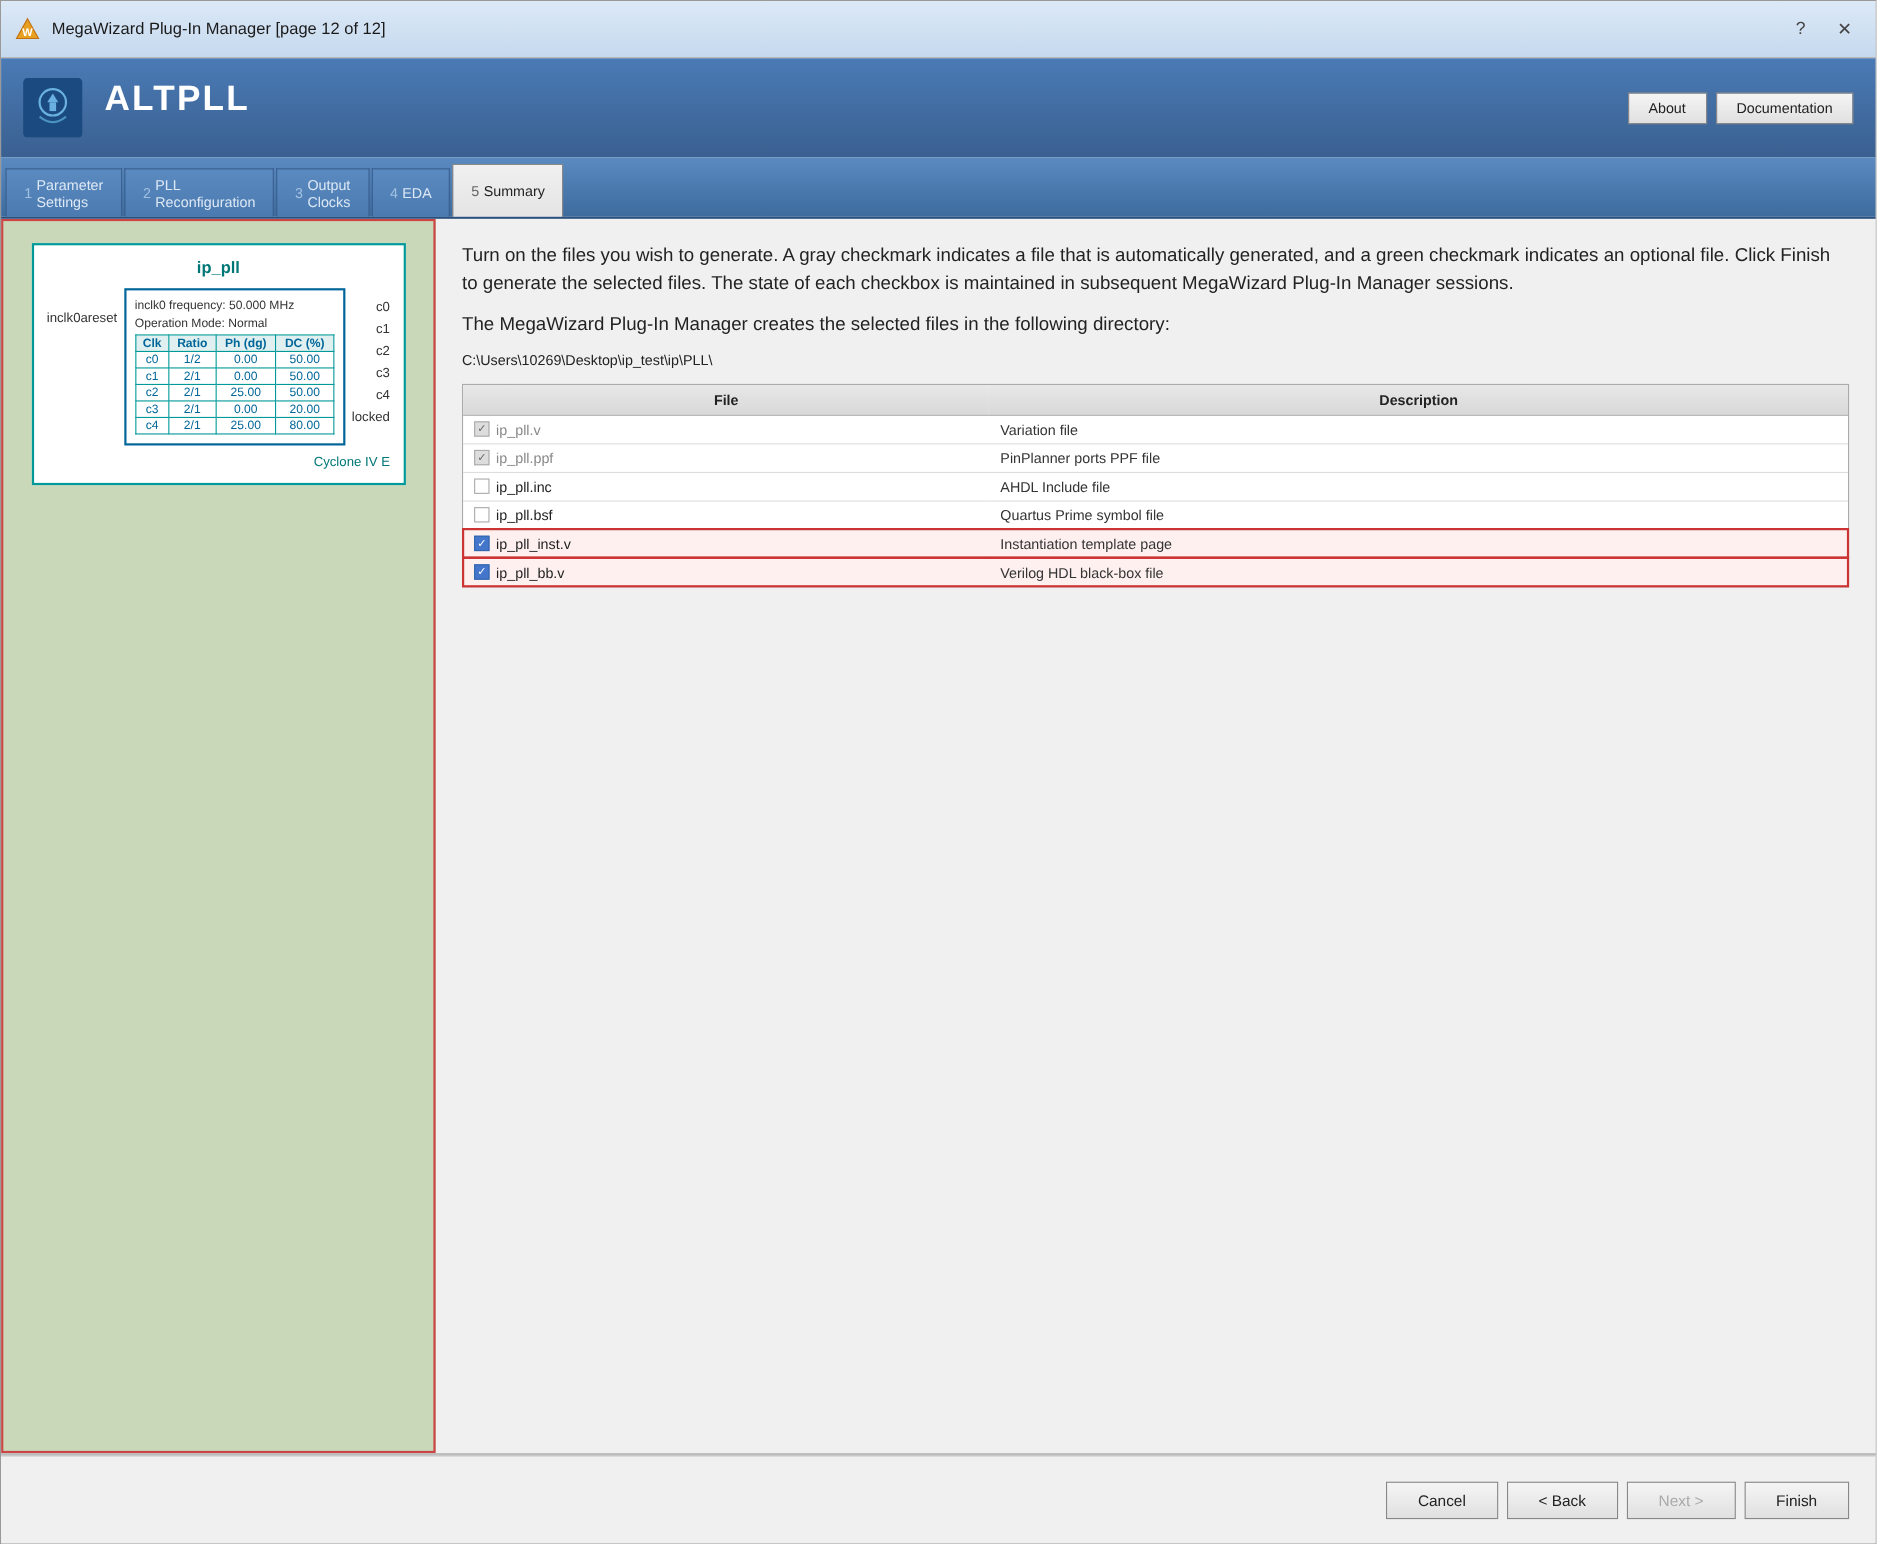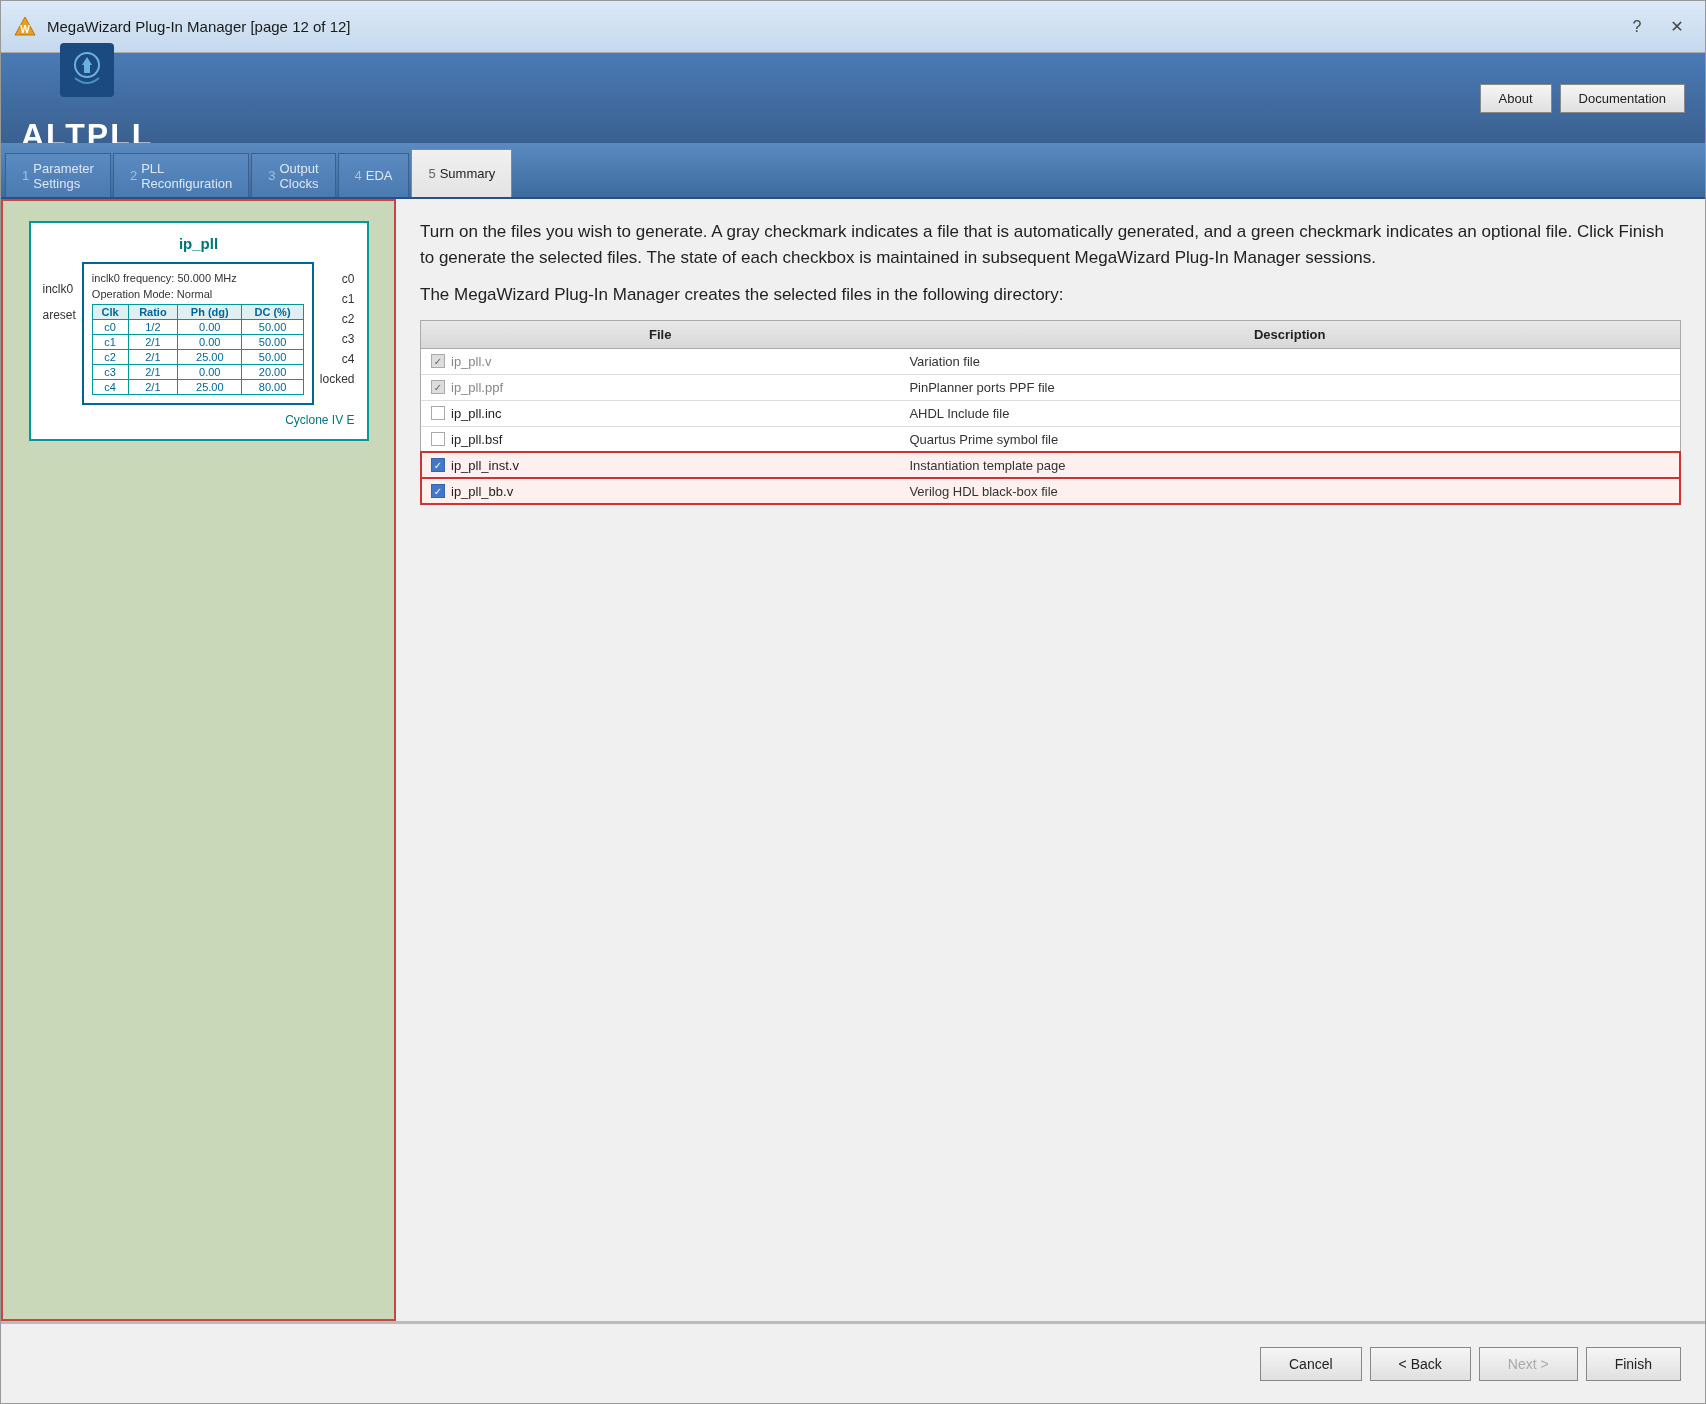--- a/index.html
+++ b/index.html
@@ -63,23 +63,21 @@
     .header-bar {
       background: linear-gradient(to bottom, #4a7ab5, #3a6090);
       height: 90px;
       display: flex;
       align-items: center;
       padding: 0 20px;
       justify-content: space-between;
     }
     .header-logo {
       display: flex;
-      align-items: center;
       gap: 20px;
-      flex-direction: column;
     }
     .logo-icon {
       width: 54px;
       height: 54px;
     }
     .logo-text {
       font-size: 32px;
       font-weight: bold;
       color: white;
       letter-spacing: 2px;
@@ -161,22 +159,22 @@
     }
     .diagram-title {
       text-align: center;
       color: #007777;
       font-size: 15px;
       font-weight: bold;
       margin-bottom: 10px;
     }
     .diagram-ports-left {
       display: flex;
-      flex-direction: column;
-      gap: 12px;
+      flex-direction: row;
+      gap: 0;
       margin-top: 20px;
     }
     .port-label {
       font-size: 12px;
       color: #333;
       white-space: nowrap;
     }
     .pll-block {
       border: 2px solid #006699;
       padding: 8px;
@@ -477,20 +475,21 @@
             <span class="port-right">locked</span>
           </div>
         </div>
         <div class="cyclone-label">Cyclone IV E</div>
       </div>
     </div>
 
     <div class="right-panel">
       <p class="description-text">Turn on the files you wish to generate. A gray checkmark indicates a file that is automatically generated, and a green checkmark indicates an optional file. Click Finish to generate the selected files. The state of each checkbox is maintained in subsequent MegaWizard Plug-In Manager sessions.</p>
       <p class="description-text">The MegaWizard Plug-In Manager creates the selected files in the following directory:</p>
+      <p class="directory-path">C:\Users\10269\Desktop\ip_test\ip\PLL\</p>
 
       <div class="files-table-container">
         <table class="files-table">
           <thead>
             <tr>
               <th>File</th>
               <th>Description</th>
             </tr>
           </thead>
           <tbody>

